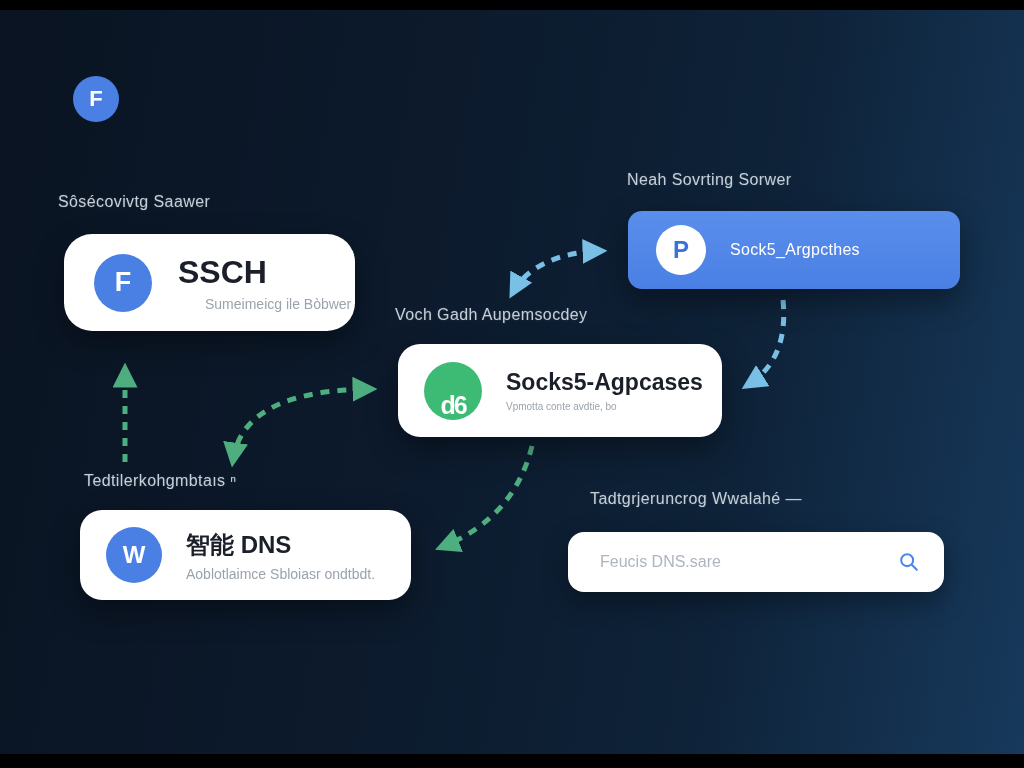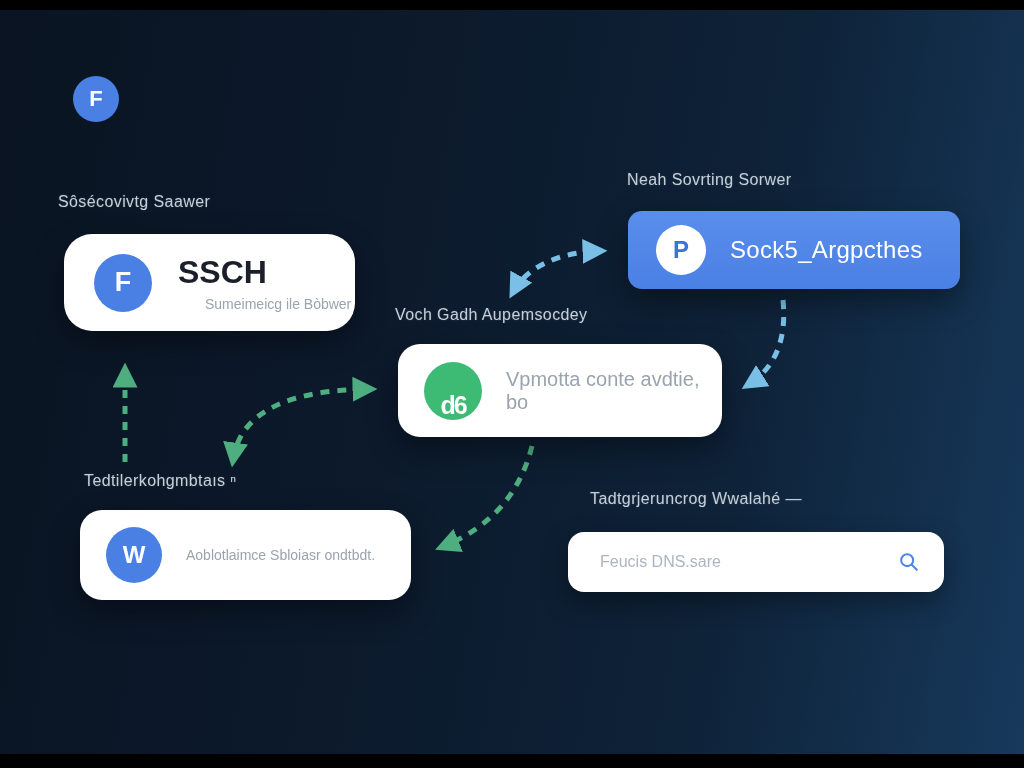--- a/index.html
+++ b/index.html
@@ -28,26 +28,26 @@
     flex-shrink:0; font-weight:bold;
   }
   #card-ssch { left:64px; top:234px; width:291px; height:97px; border-radius:28px; padding-left:30px; gap:26px; }
   #card-ssch .circle-icon { width:58px; height:58px; background:#4a80e4; color:#fff; font-size:27px; }
   #card-ssch .card-title { font-size:32px; margin-bottom:5px; }
   #card-ssch .card-sub { font-size:14px;margin-left:27px; }
 
   #card-sock5 { left:628px; top:211px; width:332px; height:78px; border-radius:14px;
     background:linear-gradient(180deg,#5a8eec,#4a80e4); padding-left:28px; gap:24px; }
   #card-sock5 .circle-icon { width:50px; height:50px; background:#ffffff; color:#3c72d8; font-size:24px; }
-  #card-sock5 .card-title { color:#ffffff; font-size:24px; font-weight:500; letter-spacing:.3px; }
+  #card-sock5 .card-title { color:#ffffff; font-size:16px; font-weight:500; letter-spacing:.3px; }
 
   #card-socks5 { left:398px; top:344px; width:324px; height:93px; border-radius:22px; padding-left:26px; gap:24px; }
   #card-socks5 .circle-icon { width:58px; height:58px; background:#3dba74; color:#fff; font-size:25px; letter-spacing:-2px;align-items:flex-end; }
   #card-socks5 .card-title { font-size:23px; margin-bottom:5px; }
-  #card-socks5 .card-sub { font-size:20px; }
+  #card-socks5 .card-sub { font-size:10px; }
 
   #card-dns { left:80px; top:510px; width:331px; height:90px; border-radius:22px; padding-left:26px; gap:24px; }
   #card-dns .circle-icon { width:56px; height:56px; background:#4a80e4; color:#fff; font-size:24px; }
   #card-dns .card-title { font-size:24px; margin-bottom:5px; }
   #card-dns .card-sub { font-size:14px; }
 
   
   #logo { left:73px; top:66px; width:46px; height:46px; border-radius:50%;
     background:#4a80e4; color:#fff; font-size:22px; font-weight:bold;
     display:flex; align-items:center; justify-content:center; }
@@ -111,29 +111,31 @@
     <div class="texts">
       <div class="card-title">Sock5_Argpcthes</div>
     </div>
   </div>
 
   <div id="card-socks5" class="card" style="top:334px;">
     <div class="circle-icon">
       <span>d6</span>
     </div>
     <div class="texts">
+      <div class="card-title">Socks5-Agpcases</div>
       <div class="card-sub">Vpmotta conte avdtie, bo</div>
     </div>
   </div>
 
   <div id="card-dns" class="card" style="top:500px;">
     <div class="circle-icon">
       <span>W</span>
     </div>
     <div class="texts">
+      <div class="card-title">智能 DNS</div>
       <div class="card-sub">Aoblotlaimce Sbloiasr ondtbdt.</div>
     </div>
   </div>
 
   <div id="search-box" style="top:522px;">
     <input id="search-input" type="text" placeholder="Feucis DNS.sare" style="">
     <svg width="22" height="22" viewBox="0 0 24 24">
       <circle cx="10" cy="10" r="6.5" fill="none" stroke="#4a86e8" stroke-width="2.2"></circle>
       <line x1="15" y1="15" x2="20.5" y2="20.5" stroke="#4a86e8" stroke-width="2.2" stroke-linecap="round"></line>
     </svg>

